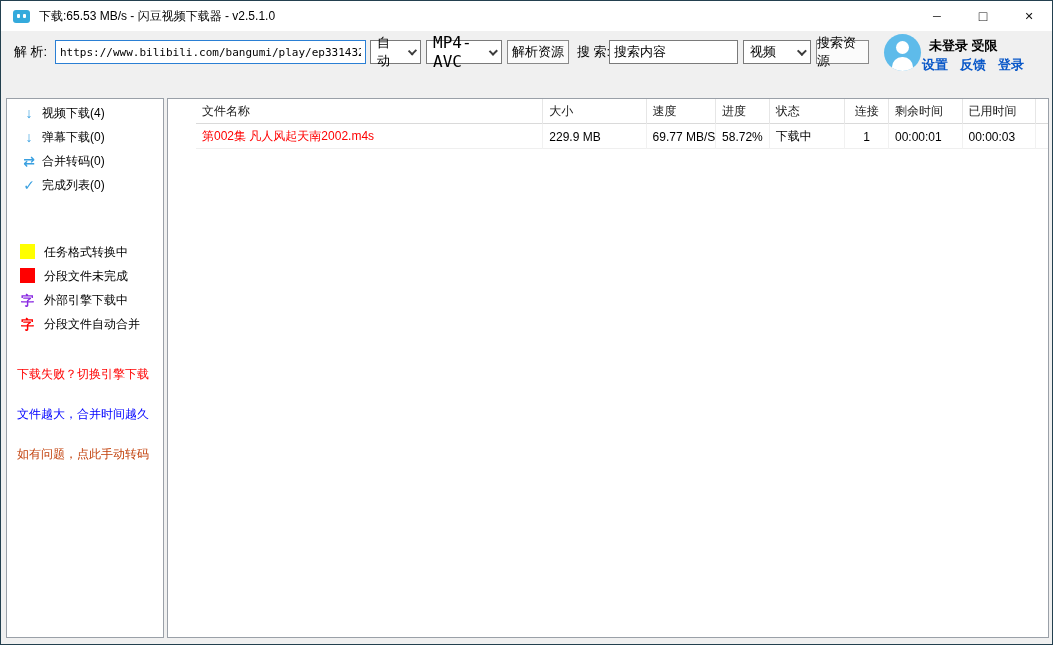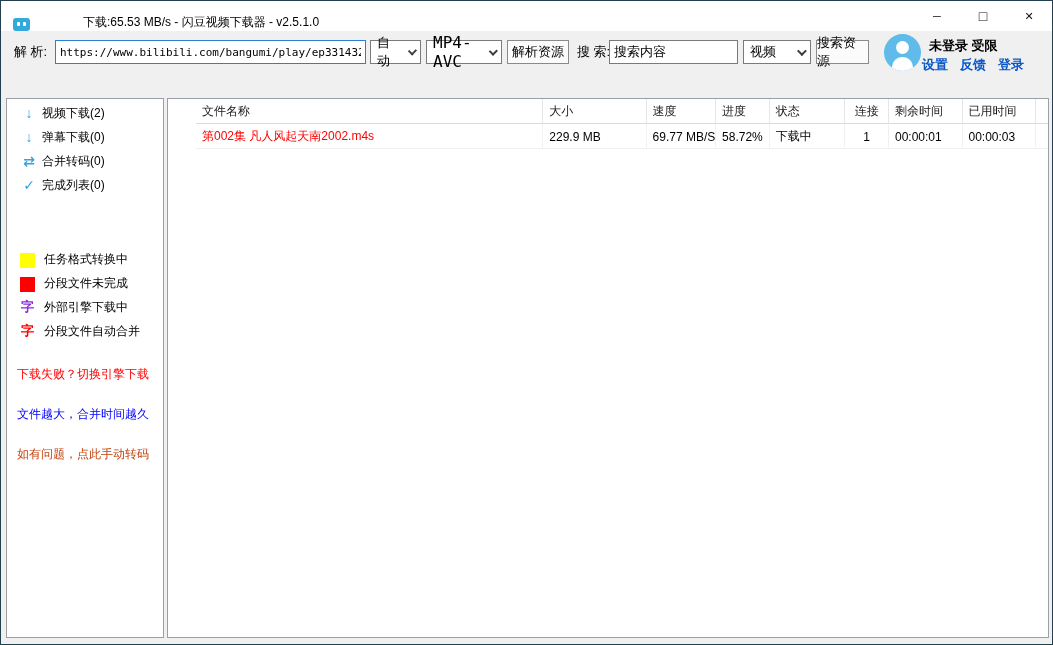--- a/index.html
+++ b/index.html
@@ -3,21 +3,21 @@
 <meta charset="utf-8">
 <style>
   * { margin:0; padding:0; box-sizing:border-box; }
   html,body { background:#cfd4d9; }
   body { font-family:"Liberation Sans","DejaVu Sans",sans-serif; }
   .window {
     position:relative; width:1053px; height:645px; background:#f0f0f0;
     border:1px solid #23404f; overflow:hidden;
   }
   
-  .titlebar { position:absolute; left:0; top:0; width:100%; height:30px; background:#ffffff; display:flex; align-items:flex-end;gap:44px; }
+  .titlebar { position:absolute; left:0; top:0; width:100%; height:30px; background:#ffffff; display:flex; align-items:center; }
   .app-icon { width:17px; height:13px; margin:0 9px 0 12px; background:#34aadc; border-radius:3px; position:relative; }
   .app-icon::before, .app-icon::after { content:""; position:absolute; top:4px; width:3px; height:4px; background:#fff; border-radius:1px; }
   .app-icon::before { left:4px; } .app-icon::after { right:4px; }
   .title-text { font-size:12px; color:#000; }
   .win-controls { position:absolute; right:0; top:0; height:30px; display:flex; }
   .win-btn { width:46px; height:30px; display:flex; align-items:center; justify-content:center; font-size:11px; color:#111; cursor:default; }
   
   .toolbar { position:absolute; left:0; top:30px; width:100%; height:38px; background:#f0f0f0; }
   .toolbar .lbl { position:absolute; top:12px; font-size:13px; color:#000; }
   .input { position:absolute; top:9px; height:24px; background:#fff; font-size:12px; padding:0 4px; outline:none; }
@@ -40,21 +40,21 @@
   .tab.active { height:26px; background:#fff; color:#0000e0; position:relative; z-index:2; margin-bottom:-1px; border-bottom:1px solid #fff; }
   
   .content { position:absolute; left:0; top:94px; width:100%; height:551px; background:#f0f0f0; }
   .panel { position:absolute; top:3px; height:540px; background:#fff; border:1px solid #9aa0a8; }
   .sidebar { left:5px; width:158px; }
   .main { left:166px; width:882px;padding-left:28px; }
   
   .nav-item { position:absolute; left:0; width:100%; height:24px; display:flex; align-items:center; cursor:pointer; }
   .nav-ico { width:20px; margin-left:12px; font-size:14px; font-weight:bold; color:#3aa0e0; text-align:center; }
   .nav-lbl { font-size:12px; color:#000; margin-left:3px; }
-  .legend-item { position:absolute; left:0; width:100%; height:24px; display:flex; align-items:flex-end; }
+  .legend-item { position:absolute; left:0; width:100%; height:24px; display:flex; align-items:flex-start; }
   .swatch { width:15px; height:15px; margin-left:13px; }
   .legend-char { width:15px; margin-left:13px; font-size:13px; font-weight:bold; text-align:center; }
   .legend-lbl { font-size:12px; color:#000; margin-left:9px; }
   .tip { position:absolute; left:10px; font-size:12px; white-space:nowrap; }
   
   .thead { display:flex; height:25px; border-bottom:1px solid #dadada; background:#fff; }
   .th { display:flex; align-items:center; padding:0 6px; font-size:12px; color:#1a1a1a; border-right:1px solid #e6e6e6; height:25px; }
   .trow { display:flex; height:25px; border-bottom:1px solid #efefef; background:#fff; cursor:default; }
   .td { display:flex; align-items:center; padding:0 6px; font-size:12px; color:#000; border-right:1px solid #f1f1f1; height:25px; overflow:hidden; white-space:nowrap; }
   .c-name{width:350px;} .c-size{width:104px;} .c-speed{width:70px;} .c-prog{width:54px;}
@@ -103,21 +103,21 @@
     <span>反馈</span>
     <span>登录</span>
   </div>
 
 
   <div class="content">
 
     <div class="panel sidebar">
       <div class="nav-item" style="top:2px;">
         <span class="nav-ico">↓</span>
-        <span class="nav-lbl">视频下载(2)</span>
+        <span class="nav-lbl">视频下载(4)</span>
       </div>
       <div class="nav-item" style="top:26px;">
         <span class="nav-ico">↓</span>
         <span class="nav-lbl">弹幕下载(0)</span>
       </div>
       <div class="nav-item" style="top:50px;">
         <span class="nav-ico">⇄</span>
         <span class="nav-lbl">合并转码(0)</span>
       </div>
       <div class="nav-item" style="top:74px;">

